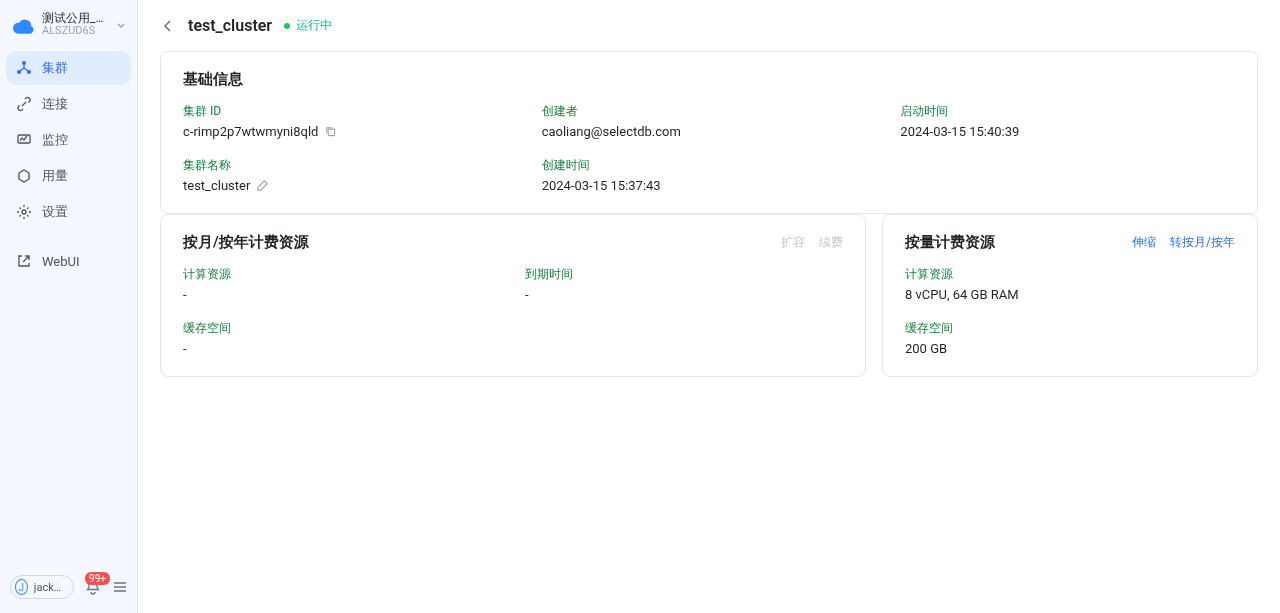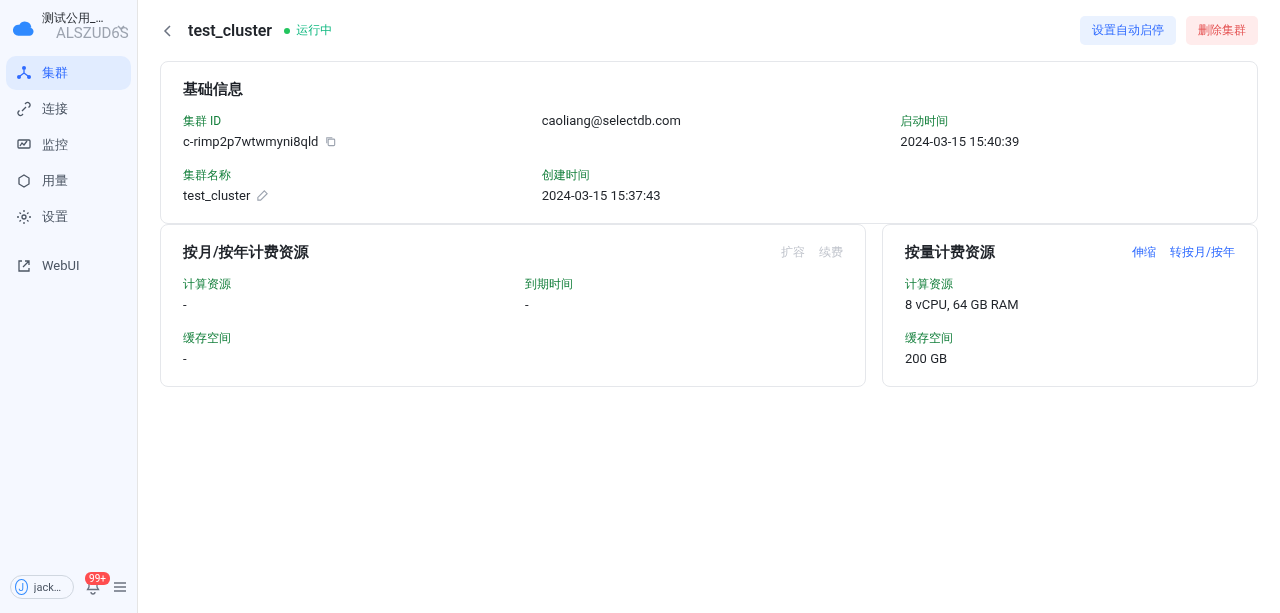--- a/index.html
+++ b/index.html
@@ -37,23 +37,22 @@
       line-height: 1.1;
     }
     .sidebar-header .title {
       font-size: 12px;
       color: #1f2329;
       white-space: nowrap;
       overflow: hidden;
       text-overflow: ellipsis;
     }
     .sidebar-header .subtitle {
-      font-size: 15px;
+      font-size: 11px;
       color: #9ca3af;
-      margin-left: 14px;
     }
     .sidebar-header .chevron {
       color: #9ca3af;
     }
     .sidebar-nav {
       padding: 6px 6px;
       display: flex;
       flex-direction: column;
       gap: 2px;
     }
@@ -342,42 +341,39 @@
     <span class="back-arrow">
       <svg width="16" height="16" viewBox="0 0 16 16" fill="none" stroke="currentColor" stroke-width="1.5">
           <path d="M10 3L5 8l5 5"></path>
         </svg>
     </span>
     <span class="page-title">test_cluster</span>
     <span class="status-pill">
       <span class="dot"></span>
       <span>运行中</span>
     </span>
-    <div class="header-actions">
-      <button class="btn btn-blue-light">设置自动启停</button>
-      <button class="btn btn-red-light">删除集群</button>
-    </div>
   </div>
 
   <section class="card">
     <div class="card-title">基础信息</div>
     <div class="info-grid">
       <div class="info-item">
         <div class="label">集群 ID</div>
         <div class="value">
           <span>c-rimp2p7wtwmyni8qld</span>
           <span class="mini-icon">
             <svg width="13" height="13" viewBox="0 0 14 14" fill="none" stroke="currentColor" stroke-width="1.2">
                 <rect x="4.5" y="4.5" width="7" height="7" rx="1"></rect>
                 <path d="M3 9V3h6"></path>
               </svg>
           </span>
         </div>
       </div>
       <div class="info-item">
+        <div class="label">创建者</div>
         <div class="value">
             <span>caoliang@selectdb.com</span>
           </div>
       </div>
       <div class="info-item">
         <div class="label">启动时间</div>
         <div class="value">
             <span>2024-03-15 15:40:39</span>
           </div>
       </div>

